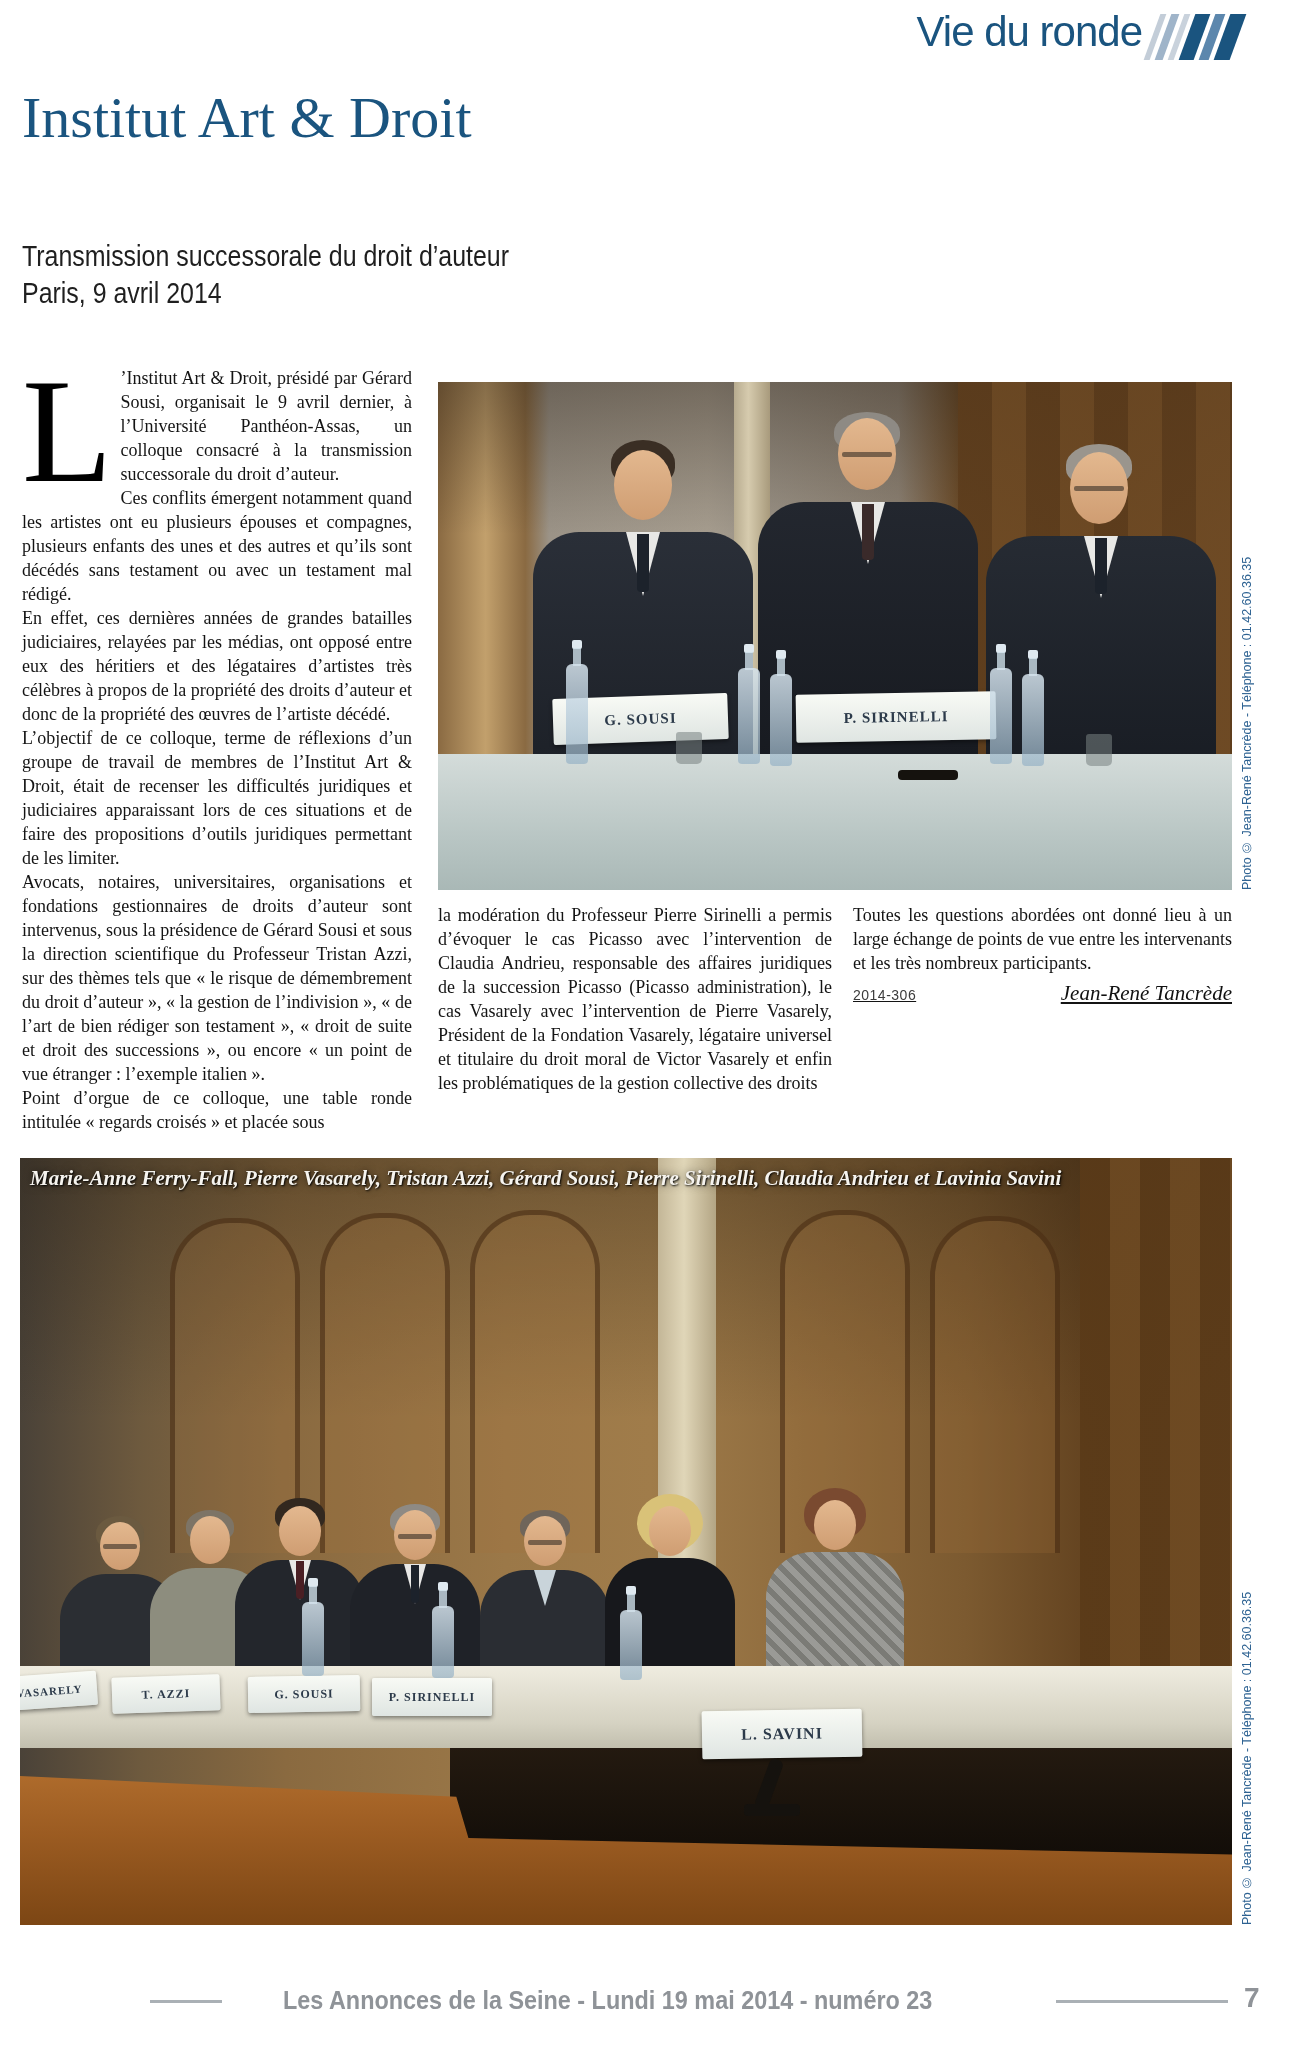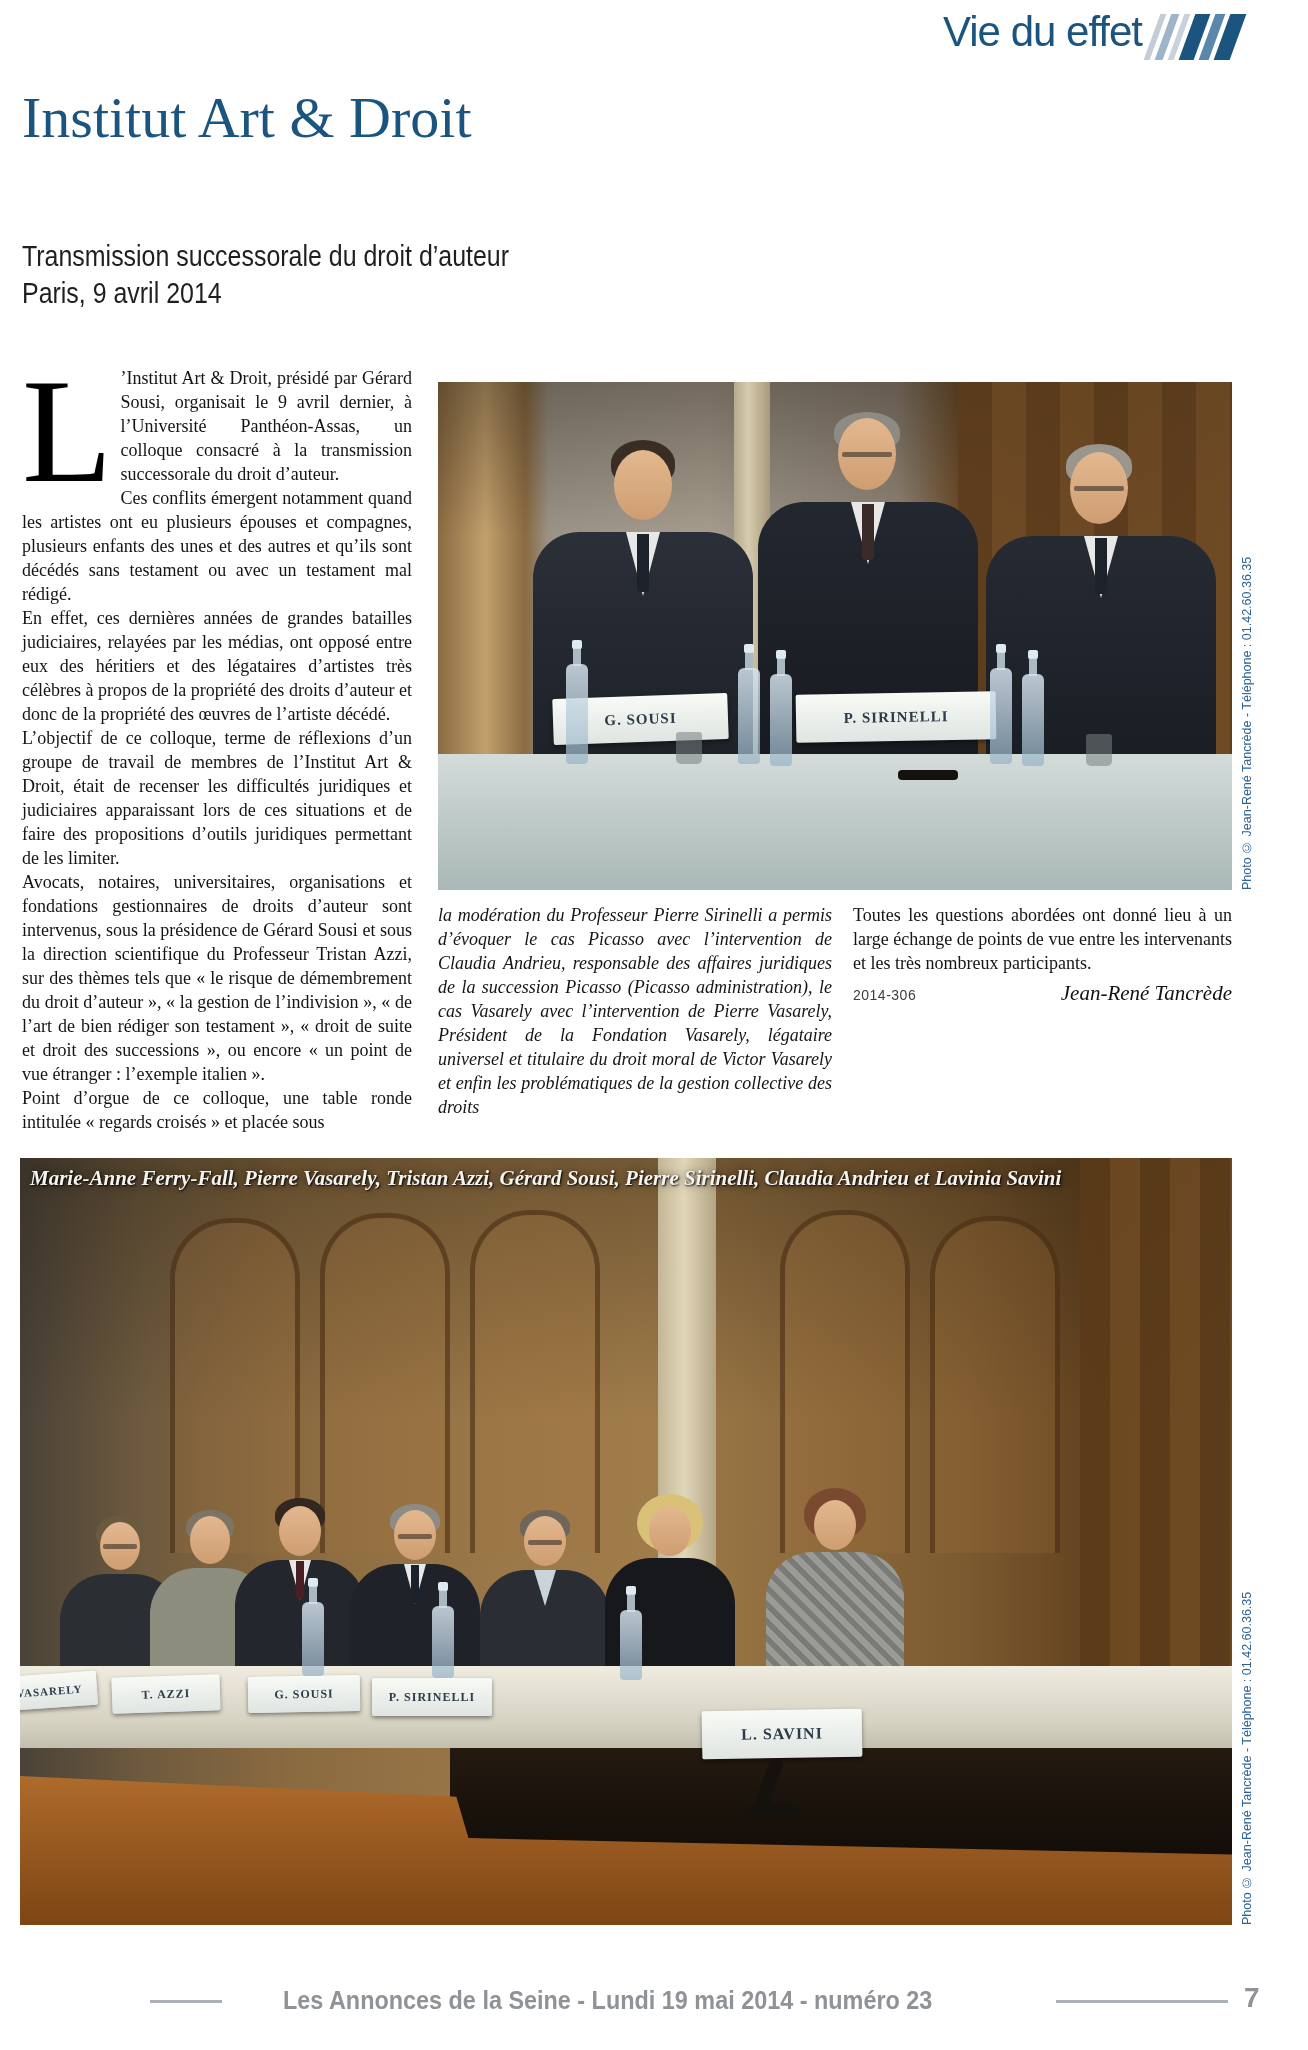--- a/index.html
+++ b/index.html
@@ -15,24 +15,24 @@
   
   .title{position:absolute;left:22px;top:84px;font-size:58px;color:#1a547f;letter-spacing:0px;}
   .subtitle{position:absolute;left:22px;top:238px;font-family:"Liberation Sans",sans-serif;
             font-size:29px;line-height:37px;color:#1f1f1f;transform:scaleX(.86);transform-origin:left top;
             letter-spacing:0px;}
 
   
   .col{position:absolute;font-size:18px;line-height:24px;text-align:justify;color:#141414;}
   .col p{margin:0;}
   .col-left{left:22px;top:366px;width:390px;}
-  .col-mid{left:438px;top:903px;width:394px;font-style:italic;}
+  .col-mid{left:438px;top:903px;width:394px;}
   .col-right{left:853px;top:903px;width:379px;}
   .dropcap{float:left;font-size:148px;line-height:118px;height:128px;margin:6px 8px 0 0;color:#000;}
-  .byline{display:flex;justify-content:space-between;align-items:baseline;margin-top:6px;}
+  .byline{display:flex;justify-content:space-between;align-items:baseline;margin-top:6px;text-decoration:underline;}
   .refnum{font-family:"Liberation Sans",sans-serif;font-size:14px;color:#3c3c3c;letter-spacing:.5px;}
   .author{font-style:italic;font-size:21px;color:#111;}
   .site{font-style:italic;}
 
   
   .photo{position:absolute;overflow:hidden;background:#7a5a36;}
   .photo1{left:438px;top:382px;width:794px;height:508px;}
   .photo2{left:20px;top:1158px;width:1212px;height:767px;}
   .caption{position:absolute;left:10px;top:8px;font-style:italic;font-weight:bold;
            color:#f6f4ef;z-index:30;white-space:nowrap;
@@ -70,21 +70,21 @@
            font-weight:bold;font-size:28px;color:#8f9398;}
 
   .arch{position:absolute;border:5px solid rgba(56,32,12,.5);border-bottom:none;
         border-radius:60px 60px 0 0;background:rgba(165,112,58,.22);}
 </style>
 </head>
 <body>
 
 <div id="page">
 
-  <div class="section-label">Vie du effet</div>
+  <div class="section-label">Vie du ronde</div>
   <div class="stripes">
     <div style="left:0;width:6px;background:#c3cdd8;"></div>
     <div style="left:11px;width:8px;background:#9fb4c9;"></div>
     <div style="left:24px;width:6px;background:#c9d2dc;"></div>
     <div style="left:35px;width:15px;background:#1a547f;"></div>
     <div style="left:55px;width:10px;background:#5c87ad;"></div>
     <div style="left:70px;width:16px;background:#1a547f;"></div>
   </div>
 
   <div class="title">Institut Art &amp; Droit</div>

